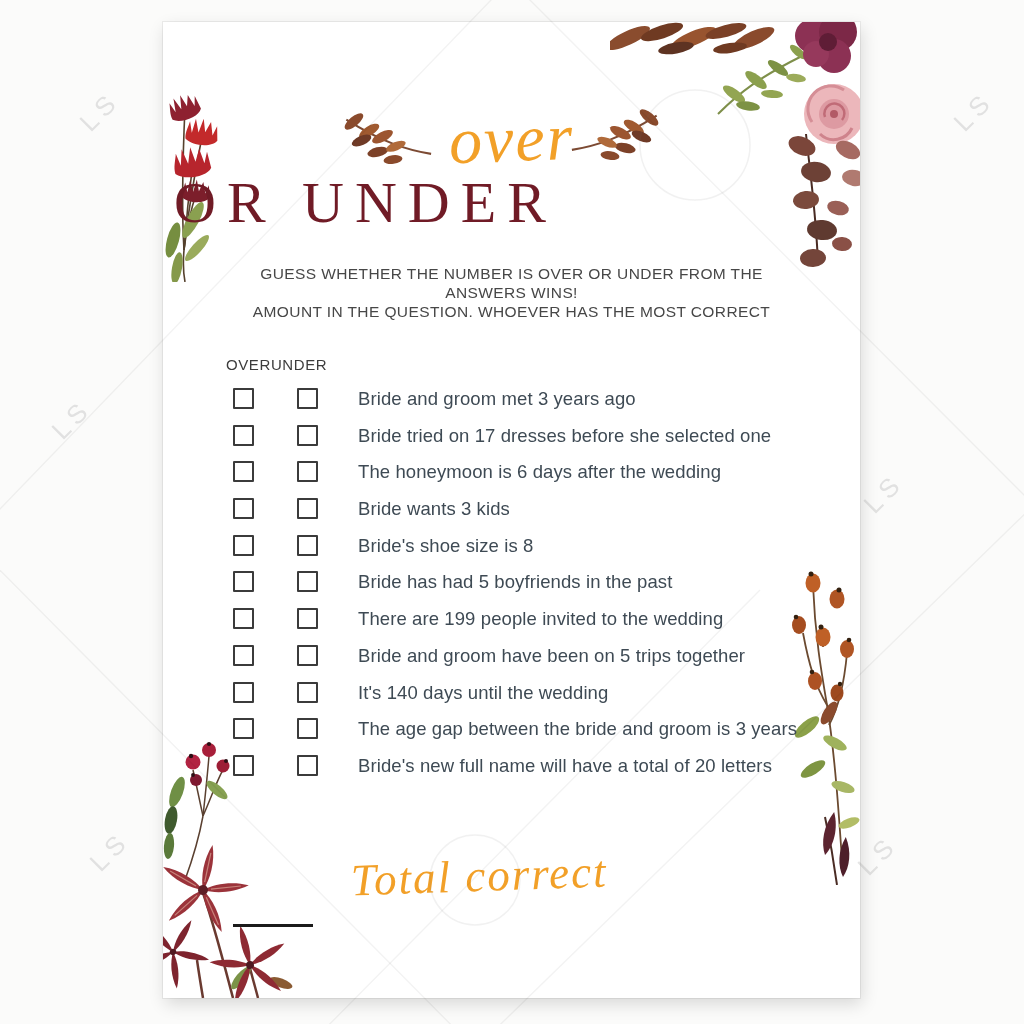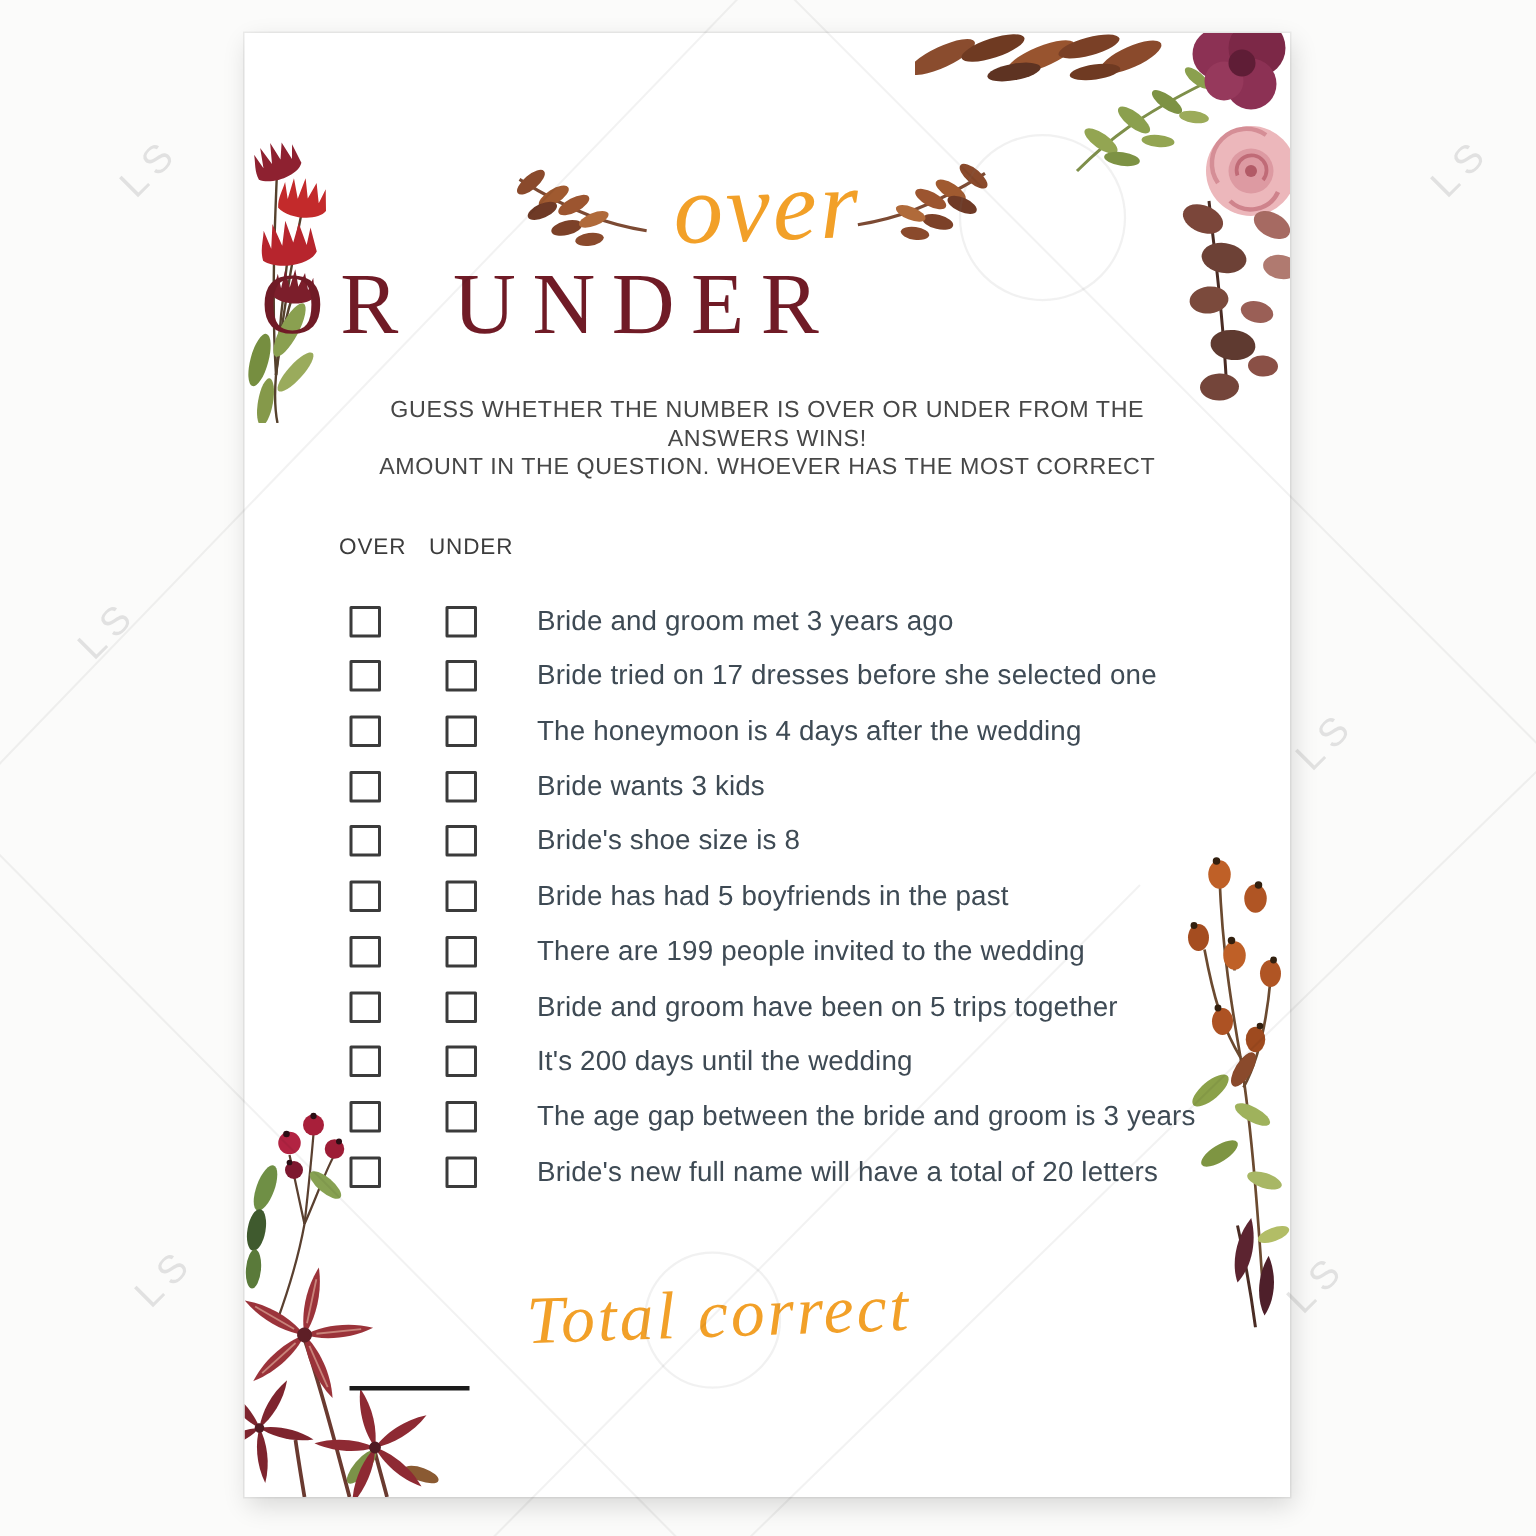--- a/index.html
+++ b/index.html
@@ -38,24 +38,24 @@
   .instructions{
     position:absolute;left:0;right:0;top:242px;text-align:center;
     color:var(--instructions-text,#474747);
     font-size:15.5px;line-height:19px;letter-spacing:0.4px;font-weight:400;
   }
   
   .col-headers{
     position:absolute;left:63px;top:334px;
     color:#3c3c3c;font-size:15px;letter-spacing:0.6px;font-weight:500;
   }
-  .col-headers .under{margin-left:15px;}
+  .col-headers .under{}
   
   .rows{position:absolute;left:70px;top:366px;right:8px;}
-  .row{height:36.7px;display:flex;align-items:flex-end;}
+  .row{height:36.7px;display:flex;align-items:flex-start;}
   .cb{
     box-sizing:border-box;width:21px;height:21px;flex:0 0 21px;
     border:2.5px solid var(--checkbox-border,#3B3B3B);border-radius:1px;
     background:#fff;
   }
   .cb.under-cb{margin-left:43px;}
   .q-label{
     margin-left:40px;white-space:nowrap;
     color:var(--question-text,#3E4A54);
     font-size:18.5px;letter-spacing:0.1px;
@@ -308,21 +308,21 @@
         <span class="q-label">Bride and groom met 3 years ago</span>
       </div>
       <div class="row">
         <span class="cb over-cb"></span>
         <span class="cb under-cb"></span>
         <span class="q-label">Bride tried on 17 dresses before she selected one</span>
       </div>
       <div class="row">
         <span class="cb over-cb"></span>
         <span class="cb under-cb"></span>
-        <span class="q-label">The honeymoon is 4 days after the wedding</span>
+        <span class="q-label">The honeymoon is 6 days after the wedding</span>
       </div>
       <div class="row">
         <span class="cb over-cb"></span>
         <span class="cb under-cb"></span>
         <span class="q-label">Bride wants 3 kids</span>
       </div>
       <div class="row">
         <span class="cb over-cb"></span>
         <span class="cb under-cb"></span>
         <span class="q-label">Bride's shoe size is 8</span>
@@ -338,21 +338,21 @@
         <span class="q-label">There are 199 people invited to the wedding</span>
       </div>
       <div class="row">
         <span class="cb over-cb"></span>
         <span class="cb under-cb"></span>
         <span class="q-label">Bride and groom have been on 5 trips together</span>
       </div>
       <div class="row">
         <span class="cb over-cb"></span>
         <span class="cb under-cb"></span>
-        <span class="q-label">It's 200 days until the wedding</span>
+        <span class="q-label">It's 140 days until the wedding</span>
       </div>
       <div class="row">
         <span class="cb over-cb"></span>
         <span class="cb under-cb"></span>
         <span class="q-label">The age gap between the bride and groom is 3 years</span>
       </div>
       <div class="row">
         <span class="cb over-cb"></span>
         <span class="cb under-cb"></span>
         <span class="q-label">Bride's new full name will have a total of 20 letters</span>

